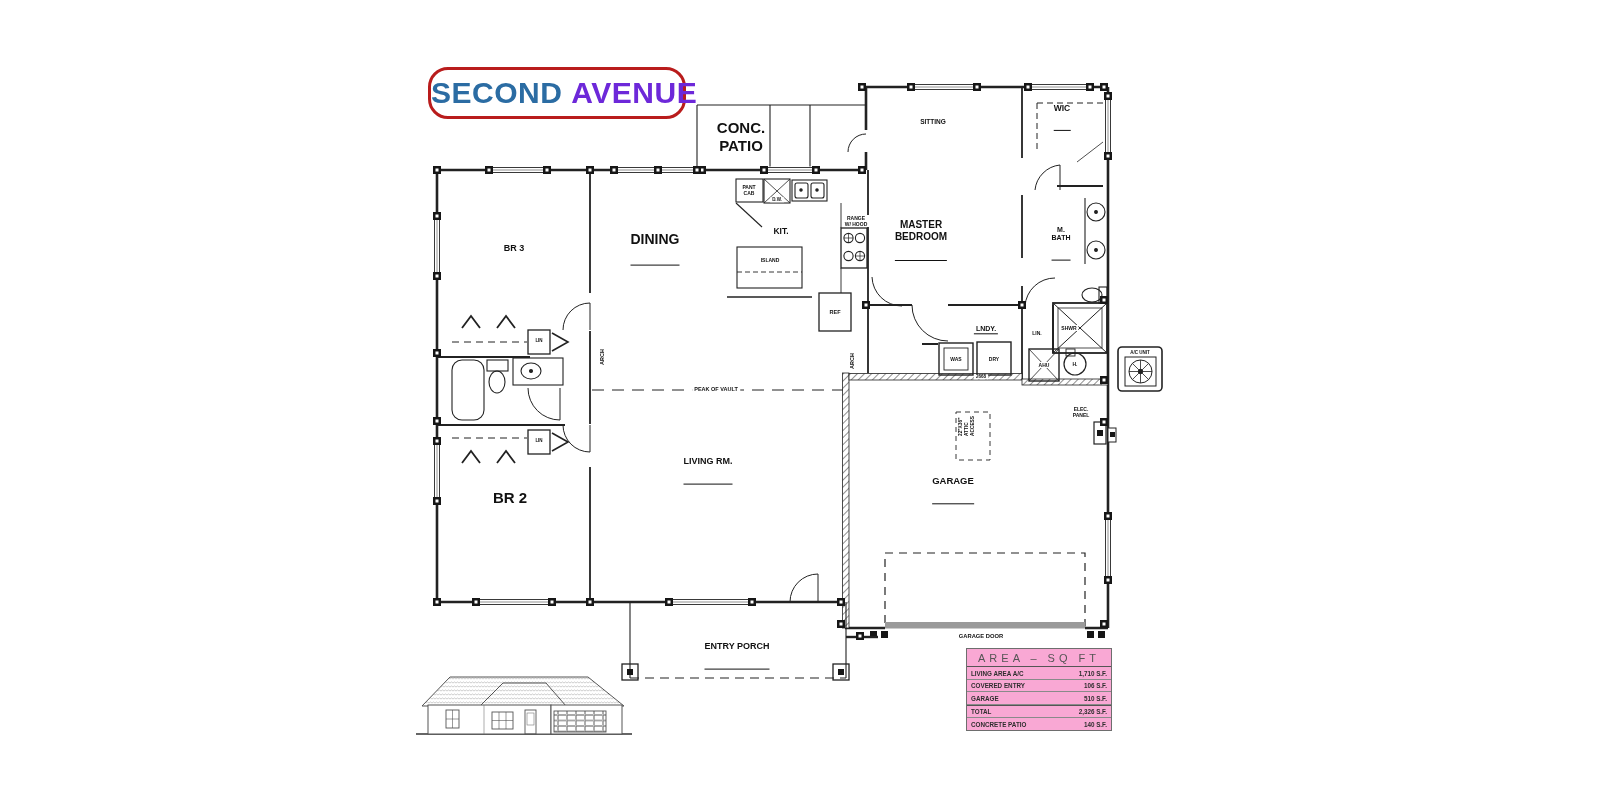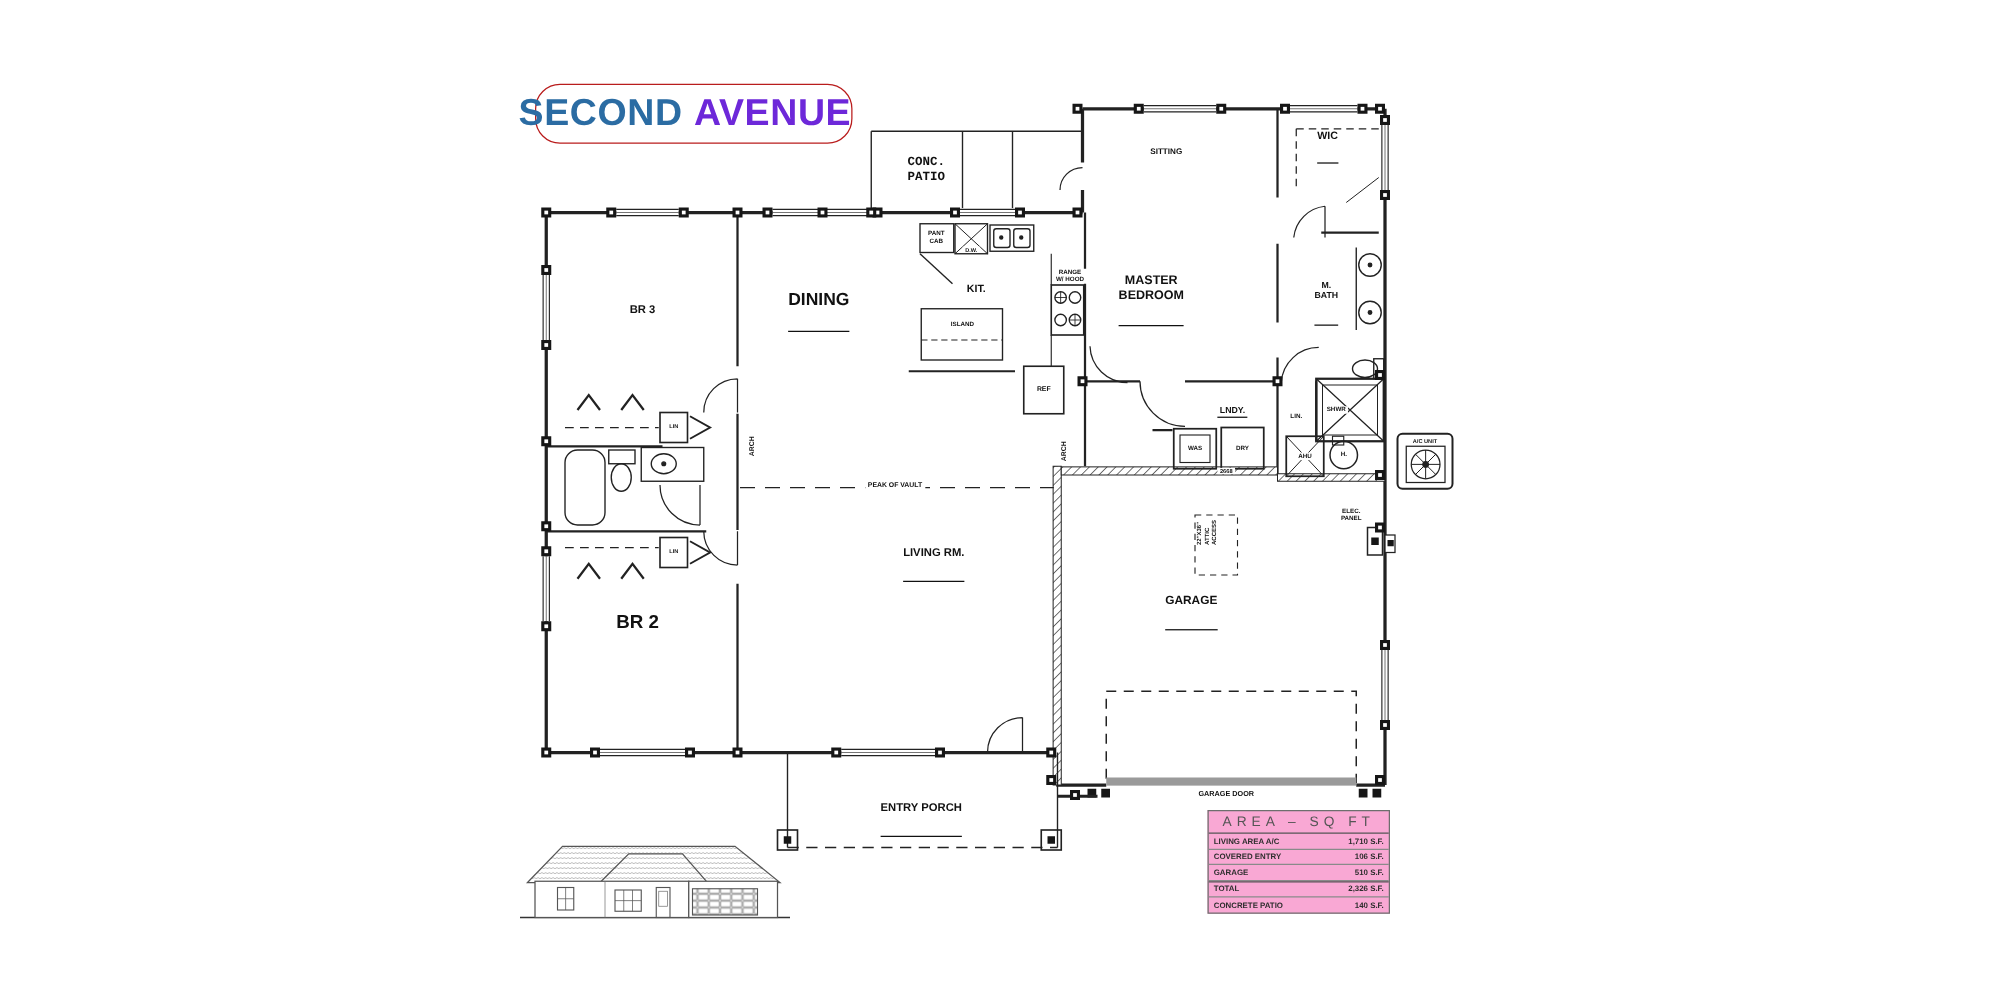--- a/index.html
+++ b/index.html
@@ -1,21 +1,21 @@
 <!DOCTYPE html>
 <html><head>
 <meta charset="utf-8">
 <style>
   html,body{margin:0;padding:0;background:#fff;}
   #stage{position:relative;width:1600px;height:800px;background:#ffffff;overflow:hidden;
          font-family:"Liberation Sans",sans-serif;}
   svg{position:absolute;left:0;top:0;}
   
-  .logo{position:absolute;left:428px;top:67px;width:252px;height:46px;border:1px solid #b91c1c;
-        border-radius:20px;background:#fff;display:flex;align-items:center;justify-content:flex-end;
+  .logo{position:absolute;left:428px;top:67px;width:252px;height:46px;border:3px solid #b91c1c;
+        border-radius:20px;background:#fff;display:flex;align-items:center;justify-content:space-between;
         gap:9px;font-weight:bold;font-size:30px;letter-spacing:.5px;}
   .logo .first{color:#2b6ca3;}
   .logo .second{color:#6d28d9;}
   
   .lbl{position:absolute;transform:translate(-50%,-50%);font-weight:bold;color:#111;
        white-space:nowrap;text-align:center;line-height:1.2;}
   .u{border-bottom:1.2px solid #111;padding-bottom:17px;}
   .wbg{background:#fff;padding:0 2px;}
   .vert{position:absolute;transform:translate(-50%,-50%) rotate(180deg);writing-mode:vertical-rl;
         font-weight:bold;color:#111;}
@@ -317,21 +317,21 @@
   <div class="lbl" style="left:749px;top:190px;font-size:5px;">
     <div>PANT</div>
     <div>CAB</div>
   </div>
   <div class="lbl wbg" style="left:777px;top:200px;font-size:4.5px;">D.W.</div>
   <div class="lbl wbg" style="left:856px;top:221px;font-size:5px;">
     <div>RANGE</div>
     <div>W/ HOOD</div>
   </div>
   <div class="lbl" style="left:835px;top:312px;font-size:5.5px;">REF</div>
-  <div class="lbl" style="left:741px;top:137px;font-size:10px;font-family:Liberation Mono, monospace;">
+  <div class="lbl" style="left:741px;top:137px;font-size:15px;">
     <div>CONC.</div>
     <div>PATIO</div>
   </div>
   <div class="lbl" style="left:933px;top:122px;font-size:6.5px;">SITTING</div>
   <div class="lbl u" style="left:921px;top:240px;font-size:10px;">
     <div>MASTER</div>
     <div>BEDROOM</div>
   </div>
   <div class="lbl u" style="left:1062px;top:117px;font-size:8.5px;">WIC</div>
   <div class="lbl u" style="left:1061px;top:243px;font-size:7px;">
@@ -340,21 +340,21 @@
   </div>
   <div class="lbl u wbg" style="left:986px;top:330px;font-size:7px;">LNDY.</div>
   <div class="lbl" style="left:1037px;top:333px;font-size:5px;">LIN.</div>
   <div class="lbl wbg" style="left:1069px;top:328px;font-size:5px;">SHWR</div>
   <div class="lbl wbg" style="left:956px;top:359px;font-size:5px;">WAS</div>
   <div class="lbl" style="left:994px;top:359px;font-size:5px;">DRY</div>
   <div class="lbl wbg" style="left:1044px;top:365px;font-size:5px;">AHU</div>
   <div class="lbl" style="left:1075px;top:364px;font-size:5px;">H.</div>
   <div class="lbl" style="left:539px;top:341px;font-size:4.5px;">LIN</div>
   <div class="lbl" style="left:539px;top:441px;font-size:4.5px;">LIN</div>
-  <div class="lbl u" style="left:708px;top:451px;font-size:9px;margin-left:39px;">LIVING RM.</div>
+  <div class="lbl u" style="left:708px;top:470px;font-size:9px;">LIVING RM.</div>
   <div class="lbl u" style="left:953px;top:490px;font-size:9.5px;">GARAGE</div>
   <div class="lbl" style="left:510px;top:498px;font-size:15px;">BR 2</div>
   <div class="lbl u" style="left:737px;top:655px;font-size:9px;">ENTRY PORCH</div>
   <div class="lbl wbg" style="left:716px;top:389px;font-size:5.5px;">PEAK OF VAULT</div>
   <div class="lbl" style="left:1081px;top:412px;font-size:5px;">
     <div>ELEC.</div>
     <div>PANEL</div>
   </div>
   <div class="lbl wbg" style="left:1140px;top:353px;font-size:4.5px;">A/C UNIT</div>
   <div class="lbl" style="left:981px;top:636px;font-size:5.8px;">GARAGE DOOR</div>

